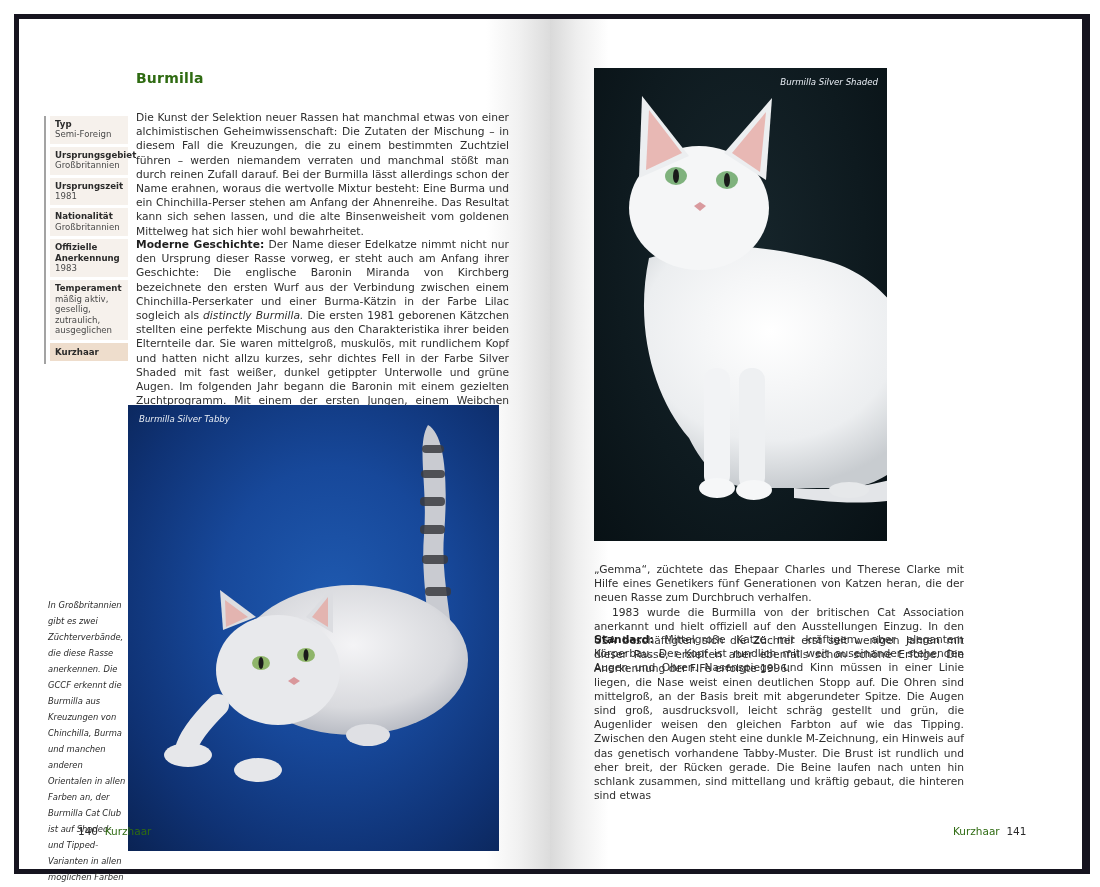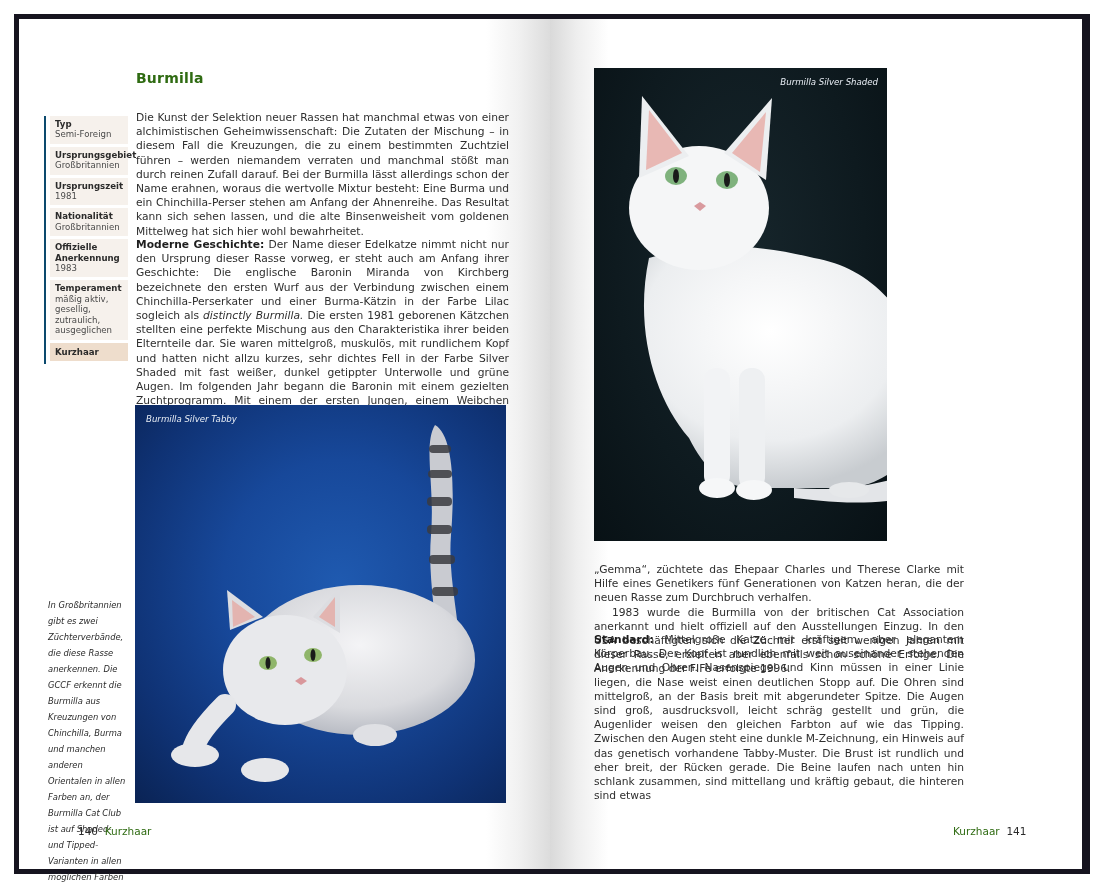--- a/index.html
+++ b/index.html
@@ -2,36 +2,36 @@
 <html><head>
 <meta charset="utf-8">
 <style>
   html,body{margin:0;padding:0;}
   body{width:1100px;height:887px;background:#ffffff;position:relative;overflow:hidden;font-family:"DejaVu Sans",sans-serif;color:#2a2a2a;}
   .frame{position:absolute;left:14px;top:14px;width:1076px;height:860px;background:#16141f;}
   .page{position:absolute;top:19px;height:850px;background:#ffffff;}
   .page.left{left:19px;width:531px;background:linear-gradient(to right,#ffffff 0%,#ffffff 88%,#f1f1f1 94%,#dcdcdc 100%);}
   .page.right{left:550px;width:532px;background:linear-gradient(to right,#d9d9d9 0%,#eeeeee 5%,#ffffff 11%,#ffffff 100%);}
   .title{position:absolute;left:136px;top:70px;font-size:14px;font-weight:bold;color:#2f6b12;letter-spacing:0.2px;}
-  .sidebar{position:absolute;left:44px;top:116px;width:82px;border-left:2px solid #0c4a6e;}
+  .sidebar{position:absolute;left:44px;top:116px;width:82px;border-left:2px solid #a3a3a3;}
   .sb-box{background:#f6f1ec;margin:0 0 3px 4px;padding:3px 4px 4px 5px;font-size:8.6px;line-height:10.4px;}
   .sb-box .lbl{font-weight:bold;color:#2b2b2b;}
   .sb-box .val{color:#4a4a4a;}
   .sb-box.tag{background:#eeddcc;font-weight:bold;padding:4px 5px;}
   .body-text{position:absolute;font-size:10.7px;line-height:14.2px;color:#2e2e2e;text-align:justify;}
   .body-text p{margin:0;}
   .body-text b{color:#1e1e1e;}
   .intro{left:136px;top:111px;width:373px;}
   .history{left:136px;top:238px;width:373px;}
   .cont{left:594px;top:563px;width:370px;}
   .standard{left:594px;top:633px;width:370px;}
   .indent{text-indent:18px;}
   .margin-note{position:absolute;left:48px;top:597px;width:80px;font-size:8.4px;line-height:16px;font-style:italic;color:#2a2a2a;}
   .photo{position:absolute;overflow:hidden;}
-  .photo.tabby{left:135px;top:405px;width:371px;height:398px;background:radial-gradient(ellipse at 55% 45%,#1f5ab0 0%,#17489a 40%,#0f3274 75%,#0a2354 100%);}
+  .photo.tabby{left:128px;top:405px;width:371px;height:446px;background:radial-gradient(ellipse at 55% 45%,#1f5ab0 0%,#17489a 40%,#0f3274 75%,#0a2354 100%);}
   .photo.shaded{left:594px;top:68px;width:293px;height:473px;background:radial-gradient(ellipse at 50% 40%,#17262c 0%,#0e1a1f 60%,#081115 100%);}
   .caption{position:absolute;font-size:8.6px;font-style:italic;color:#e9eef5;}
   .photo.tabby .caption{left:11px;top:9px;}
   .photo.shaded .caption{right:9px;top:9px;}
   .footer{position:absolute;top:825px;font-size:10.5px;}
   .footer .num{color:#2a2a2a;}
   .footer .sec{color:#2f6b12;}
   .footer.left{left:78px;}
   .footer.right{left:953px;text-align:center;}
 </style>

